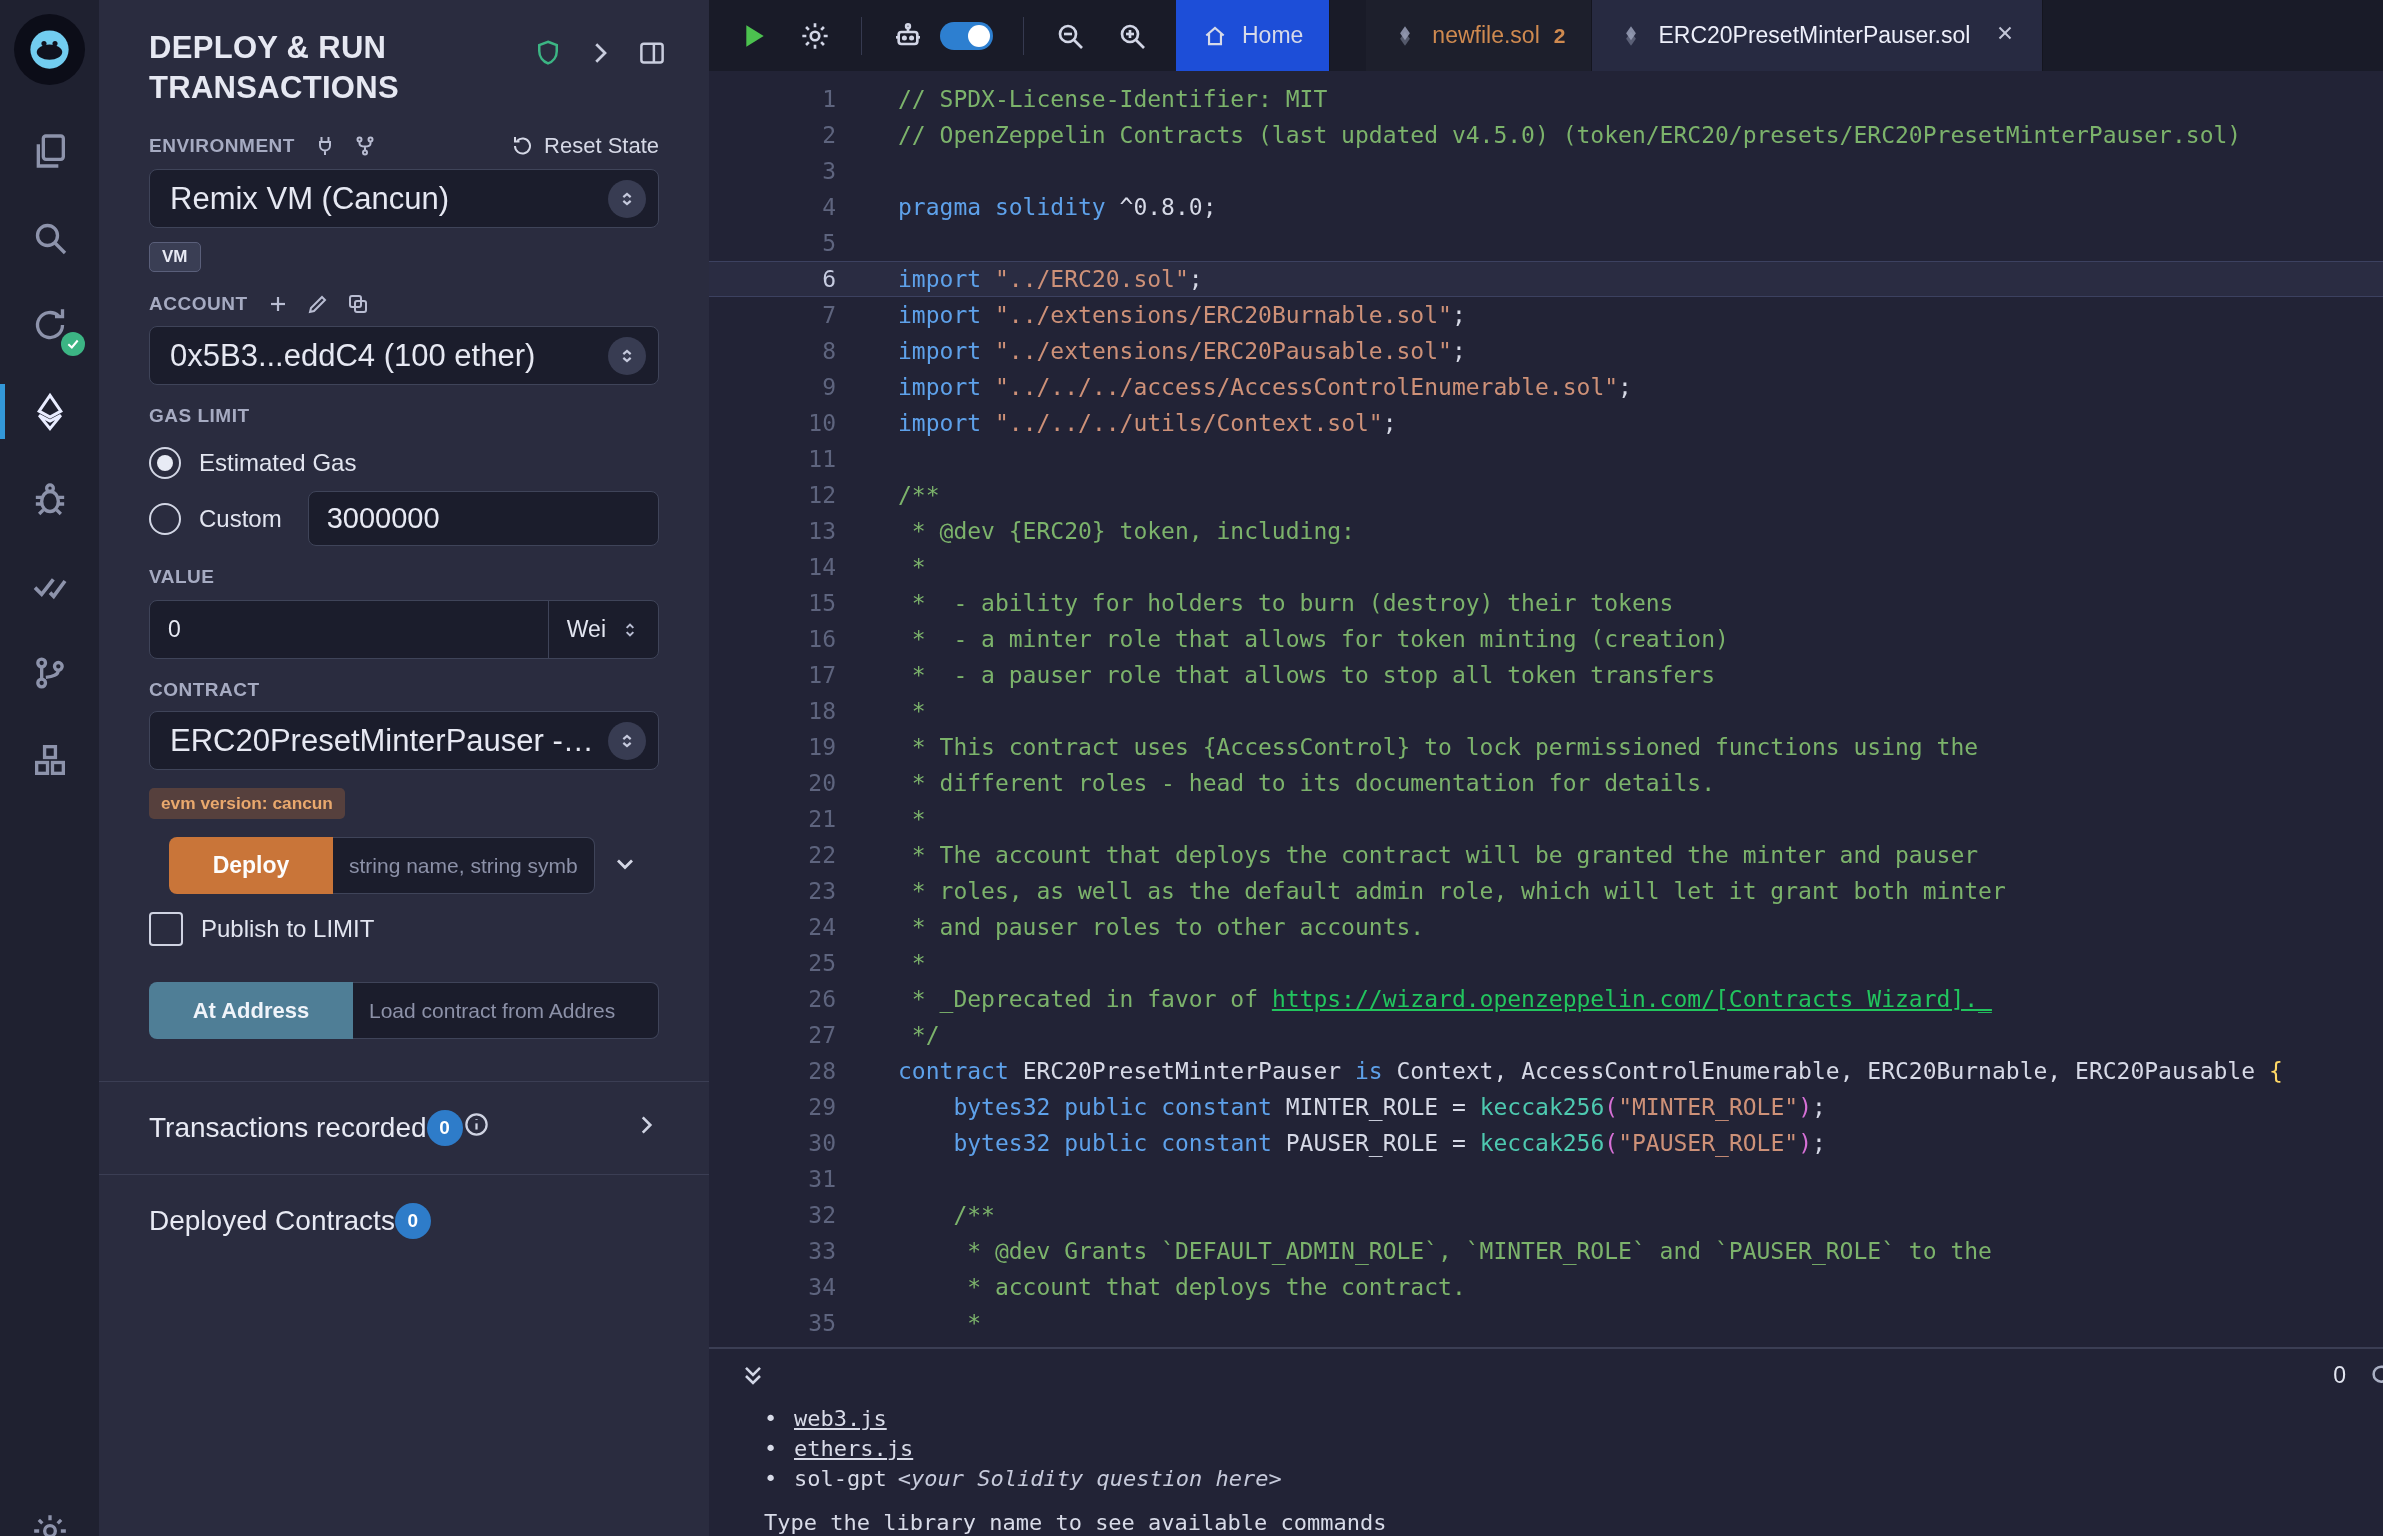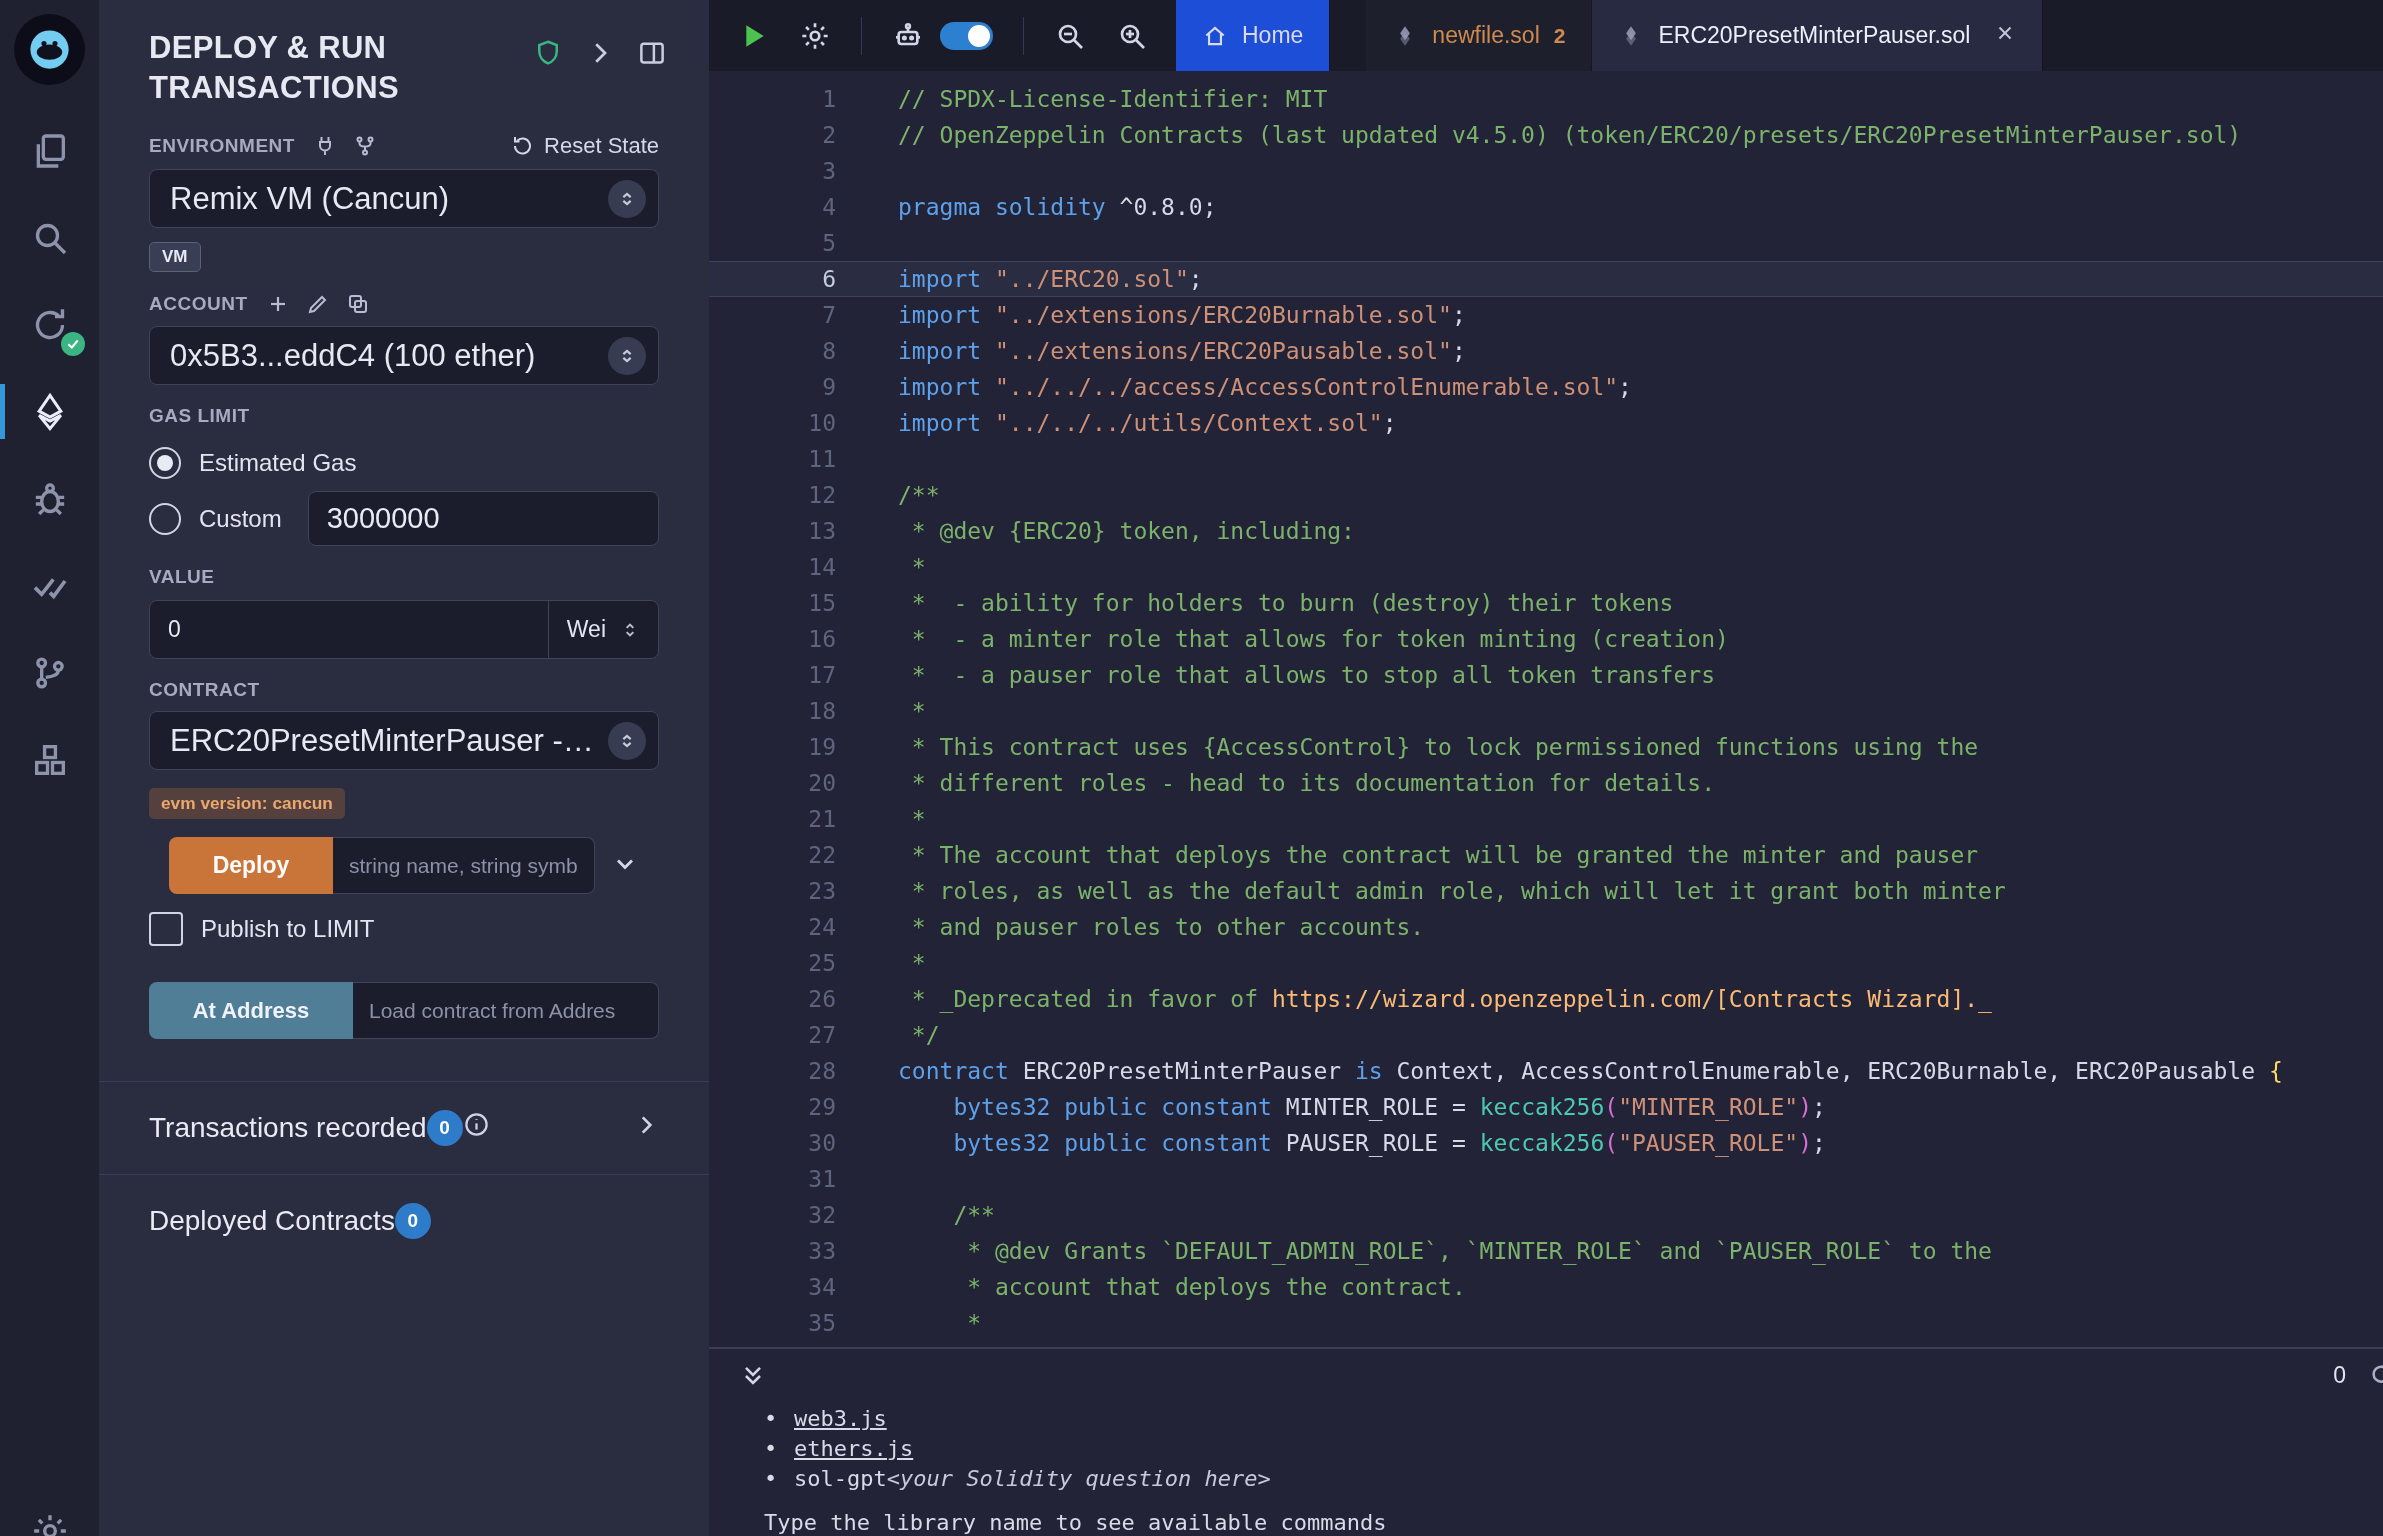--- a/index.html
+++ b/index.html
@@ -122,35 +122,35 @@
   
   .editor{flex:1;overflow:hidden;font-family:"DejaVu Sans Mono",monospace;font-size:23px;
           line-height:36px;padding-top:10px;}
   .code-row{display:flex;height:36px;cursor:text;}
   .code-row .ln{width:127px;padding-right:30px;text-align:right;color:#5e647e;flex-shrink:0;user-select:none;}
   .code-row .code-text{white-space:pre;padding-left:32px;flex:1;min-width:0;overflow:hidden;}
   .code-row.active{background:rgba(120,130,175,.10);box-shadow:inset 0 1px 0 #3c4160, inset 0 -1px 0 #3c4160;}
   .code-row.active .ln{color:#c6cbe0;}
   .tok-c{color:#7cb36b;} .tok-k{color:#5ea1ea;} .tok-s{color:#ce9178;} .tok-p{color:#d6d9e6;}
   .tok-f{color:#4ec9b0;} .tok-y{color:#ffd866;} .tok-m{color:#d670d6;}
-  .tok-u{color:#fdba74;}
+  .tok-u{color:#22c55e;text-decoration:underline;}
 
   
   .terminal{height:188px;border-top:2px solid #3b3e54;display:flex;flex-direction:column;flex-shrink:0;
             background:#222336;position:relative;overflow:hidden;}
   .term-bar{height:53px;display:flex;align-items:center;padding:0 30px;flex-shrink:0;}
   .term-expand{color:#d2d6e6;cursor:pointer;display:flex;} .term-expand svg{width:28px;height:28px;}
   .term-right{margin-left:auto;display:flex;align-items:center;gap:22px;font-size:23px;color:#e2e5f0;}
   .term-clip{color:#aab0c4;margin-right:-44px;display:flex;} .term-clip svg{width:30px;height:30px;}
   .term-body{flex:1;overflow:hidden;padding:2px 0 0 55px;font-family:"DejaVu Sans Mono",monospace;
              font-size:22px;line-height:30px;color:#d8dbe8;}
   .term-entry{display:flex;}
   .bullet{width:30px;flex-shrink:0;}
   .term-link{text-decoration:underline;cursor:pointer;}
-  .term-hint{font-style:italic;color:#c6cadb;}
+  .term-hint{font-style:italic;color:#c6cadb;margin-left:11px;}
   .term-footer{margin-top:14px;}
 </style>
 </head>
 <body>
 
 <div class="app">
 
   <div class="iconbar">
     <div class="logo-wrap">
       <svg viewBox="0 0 24 24" width="51" height="51">

